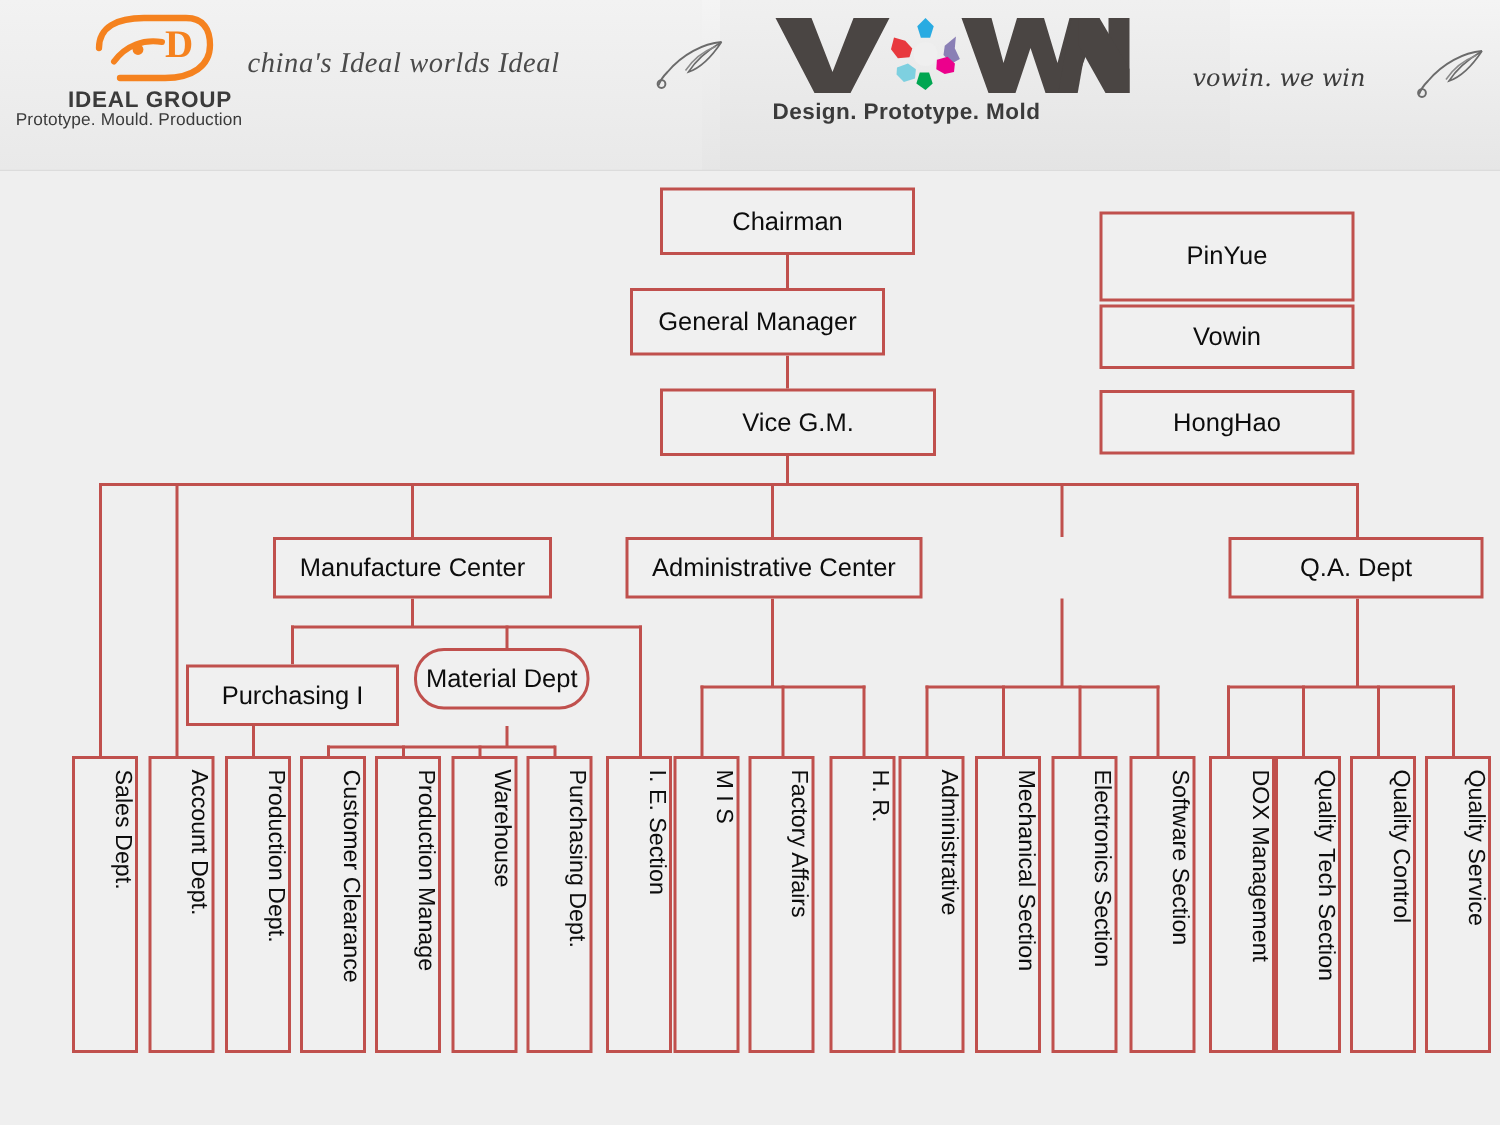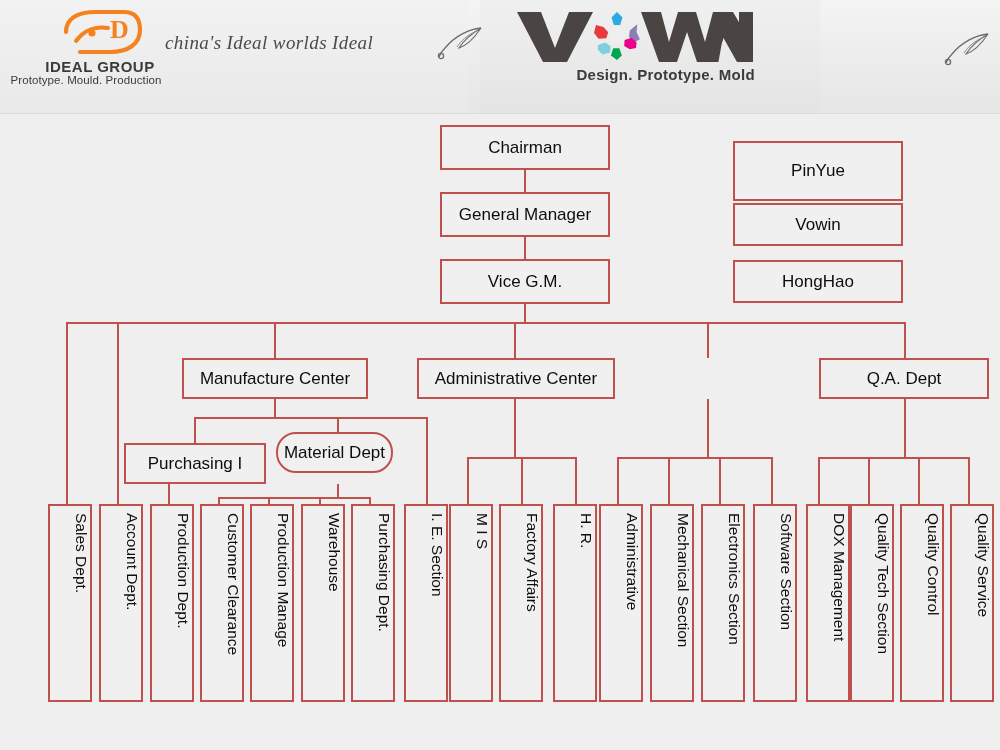--- a/index.html
+++ b/index.html
@@ -40,21 +40,21 @@
     letter-spacing:.4px;white-space:nowrap;
   }
   .quill{position:absolute;width:46px;height:34px;}
   #quill-left{left:437px;top:26px;}
   #quill-right{left:944px;top:32px;}
 
   
   #vowin-logo-wrap{position:absolute;left:515px;top:8px;width:240px;height:96px;}
   #vowin-word{position:absolute;left:0;top:0;width:240px;height:56px;}
   #vowin-tag{
-    position:absolute;left:0;top:58px;width:240px;text-align:right;
+    position:absolute;left:0;top:58px;width:240px;text-align:left;
     font-size:15px;font-weight:bold;color:#3b3b3b;letter-spacing:.3px;
   }
   #vowin-slogan{
     position:absolute;left:795px;top:42px;width:170px;
     font-family:"DejaVu Serif","Liberation Serif",serif;
     font-style:italic;font-size:16px;color:#3d3d3d;white-space:nowrap;
   }
 
   
   #chart{position:absolute;left:0;top:113px;width:1000px;height:637px;}
@@ -149,20 +149,21 @@
             <path d="M24 48 l-6.1 -4.4 2.3 -7.3 h6.2 l2.4 7.3 Z" fill="#00A651"></path>
             <path d="M43 36 l-6.2 1.3 -5.6 -3.2 0.4 -6.2 7.1 -2.1 4.9 4.6 Z" fill="#EC008C"></path>
           </g>
           <circle cx="24" cy="24" r="8" fill="#efefef"></circle>
         </g>
       </svg>
     </div>
     <div id="vowin-tag">Design.  Prototype.  Mold</div>
   </div>
 
+  <div id="vowin-slogan">vowin. we win</div>
 
   <div class="quill" id="quill-right">
     <svg viewBox="0 0 46 34" width="46" height="34" aria-hidden="true">
       <path d="M44 2 C32 3 18 10 8 22 C5 25 3 28 2 31" fill="none" stroke="#6b6b6b" stroke-width="1.3"></path>
       <path d="M44 2 C34 8 27 14 22 22 C28 20 36 14 44 2 Z" fill="none" stroke="#6b6b6b" stroke-width="1.1"></path>
       <path d="M40 5 C30 9 24 15 20 21" fill="none" stroke="#8a8a8a" stroke-width="1"></path>
       <circle cx="4" cy="30" r="2.6" fill="none" stroke="#6b6b6b" stroke-width="1.3"></circle>
     </svg>
   </div>
 </div>
@@ -212,22 +213,22 @@
   <div class="line v" style="left:771px;top:344px;height:47px;"></div>
 
   <div class="line v" style="left:904px;top:286px;height:59px;"></div>
   <div class="line h" style="left:818px;top:344px;width:152px;"></div>
   <div class="line v" style="left:818px;top:344px;height:47px;"></div>
   <div class="line v" style="left:868px;top:344px;height:47px;"></div>
   <div class="line v" style="left:918px;top:344px;height:47px;"></div>
   <div class="line v" style="left:968px;top:344px;height:47px;"></div>
 
   <div class="node" style="left:440px;top:12px;width:170px;height:45px;">Chairman</div>
-  <div class="node" style="left:440px;top:79px;width:170px;height:45px;">General Manager</div>
-  <div class="node" style="left:440px;top:146px;width:170px;height:45px;">Vice G.M.</div>
+  <div class="node" style="left:420px;top:79px;width:170px;height:45px;">General Manager</div>
+  <div class="node" style="left:440px;top:146px;width:184px;height:45px;">Vice G.M.</div>
 
   <div class="node" style="left:733px;top:28px;width:170px;height:60px;">PinYue</div>
   <div class="node" style="left:733px;top:90px;width:170px;height:43px;">Vowin</div>
   <div class="node" style="left:733px;top:147px;width:170px;height:43px;">HongHao</div>
 
   <div class="node" style="left:417px;top:245px;width:198px;height:41px;">Administrative Center</div>
   <div class="node" style="left:182px;top:245px;width:186px;height:41px;">Manufacture Center</div>
   <div class="node" style="left:819px;top:245px;width:170px;height:41px;">Q.A. Dept</div>
 
   <div class="node" style="left:124px;top:330px;width:142px;height:41px;">Purchasing I</div>

